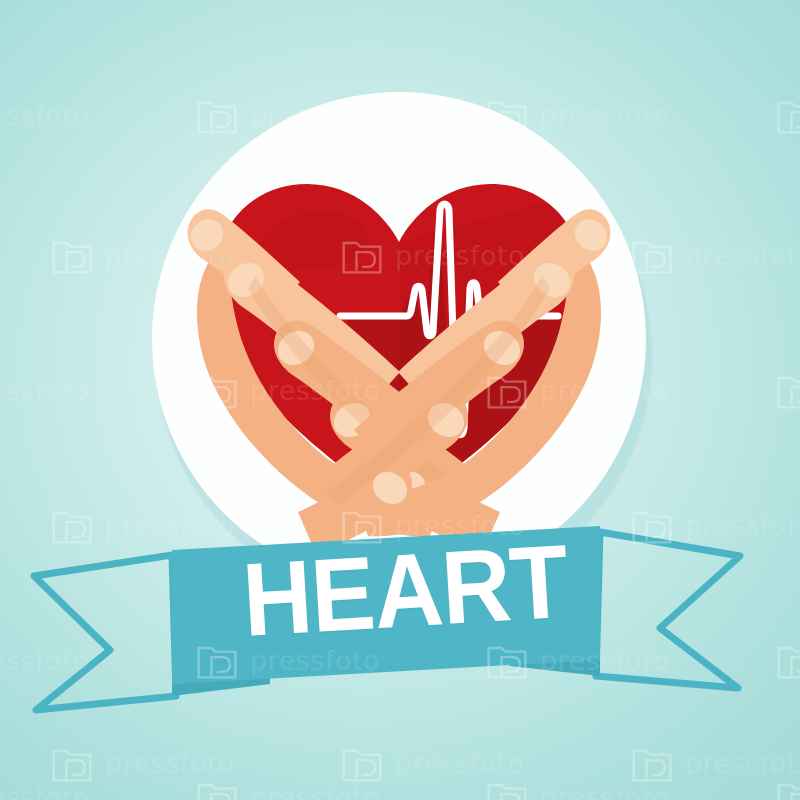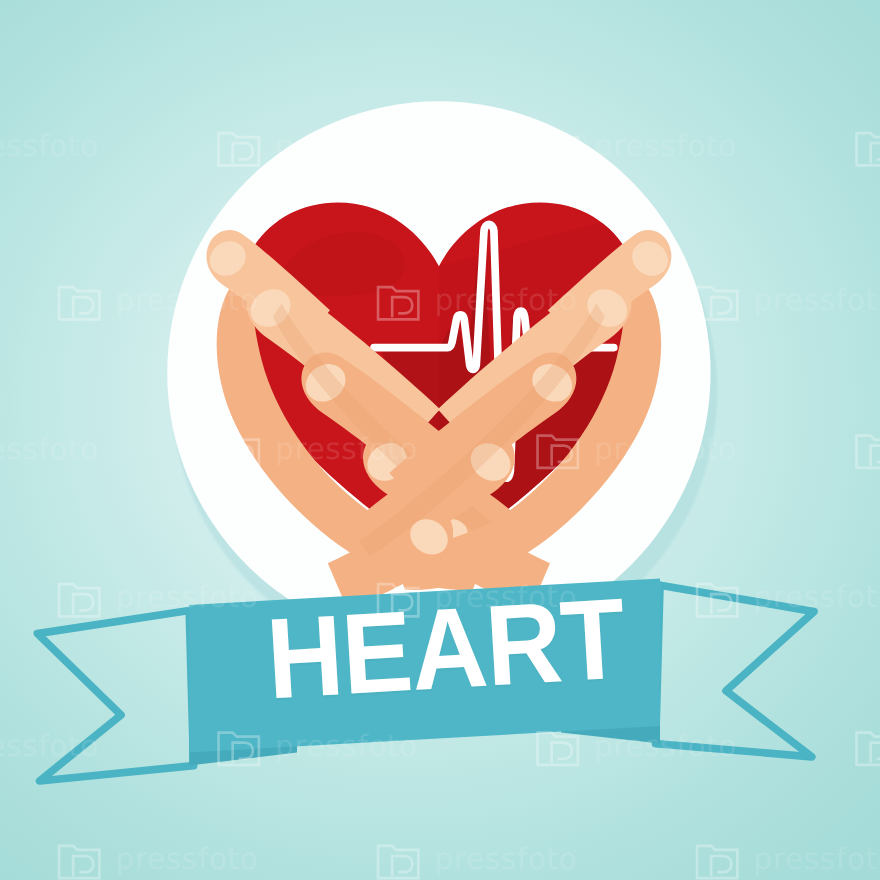--- a/index.html
+++ b/index.html
@@ -23,21 +23,20 @@
         #b2e2df 60%,
         #a6dcd9 76%,
         #9ed7d5 100%);
   }
 
   
   .watermark-layer{
     position:absolute;inset:0;
     pointer-events:none;
     z-index:60;
-    margin-top:18px;
   }
   .wm-cell{
     position:absolute;
     display:flex;align-items:center;
     color:rgba(255,255,255,0.34);
     font-size:27px;
     letter-spacing:0.5px;
     font-family:"DejaVu Sans", sans-serif;
     white-space:nowrap;
     user-select:none;

